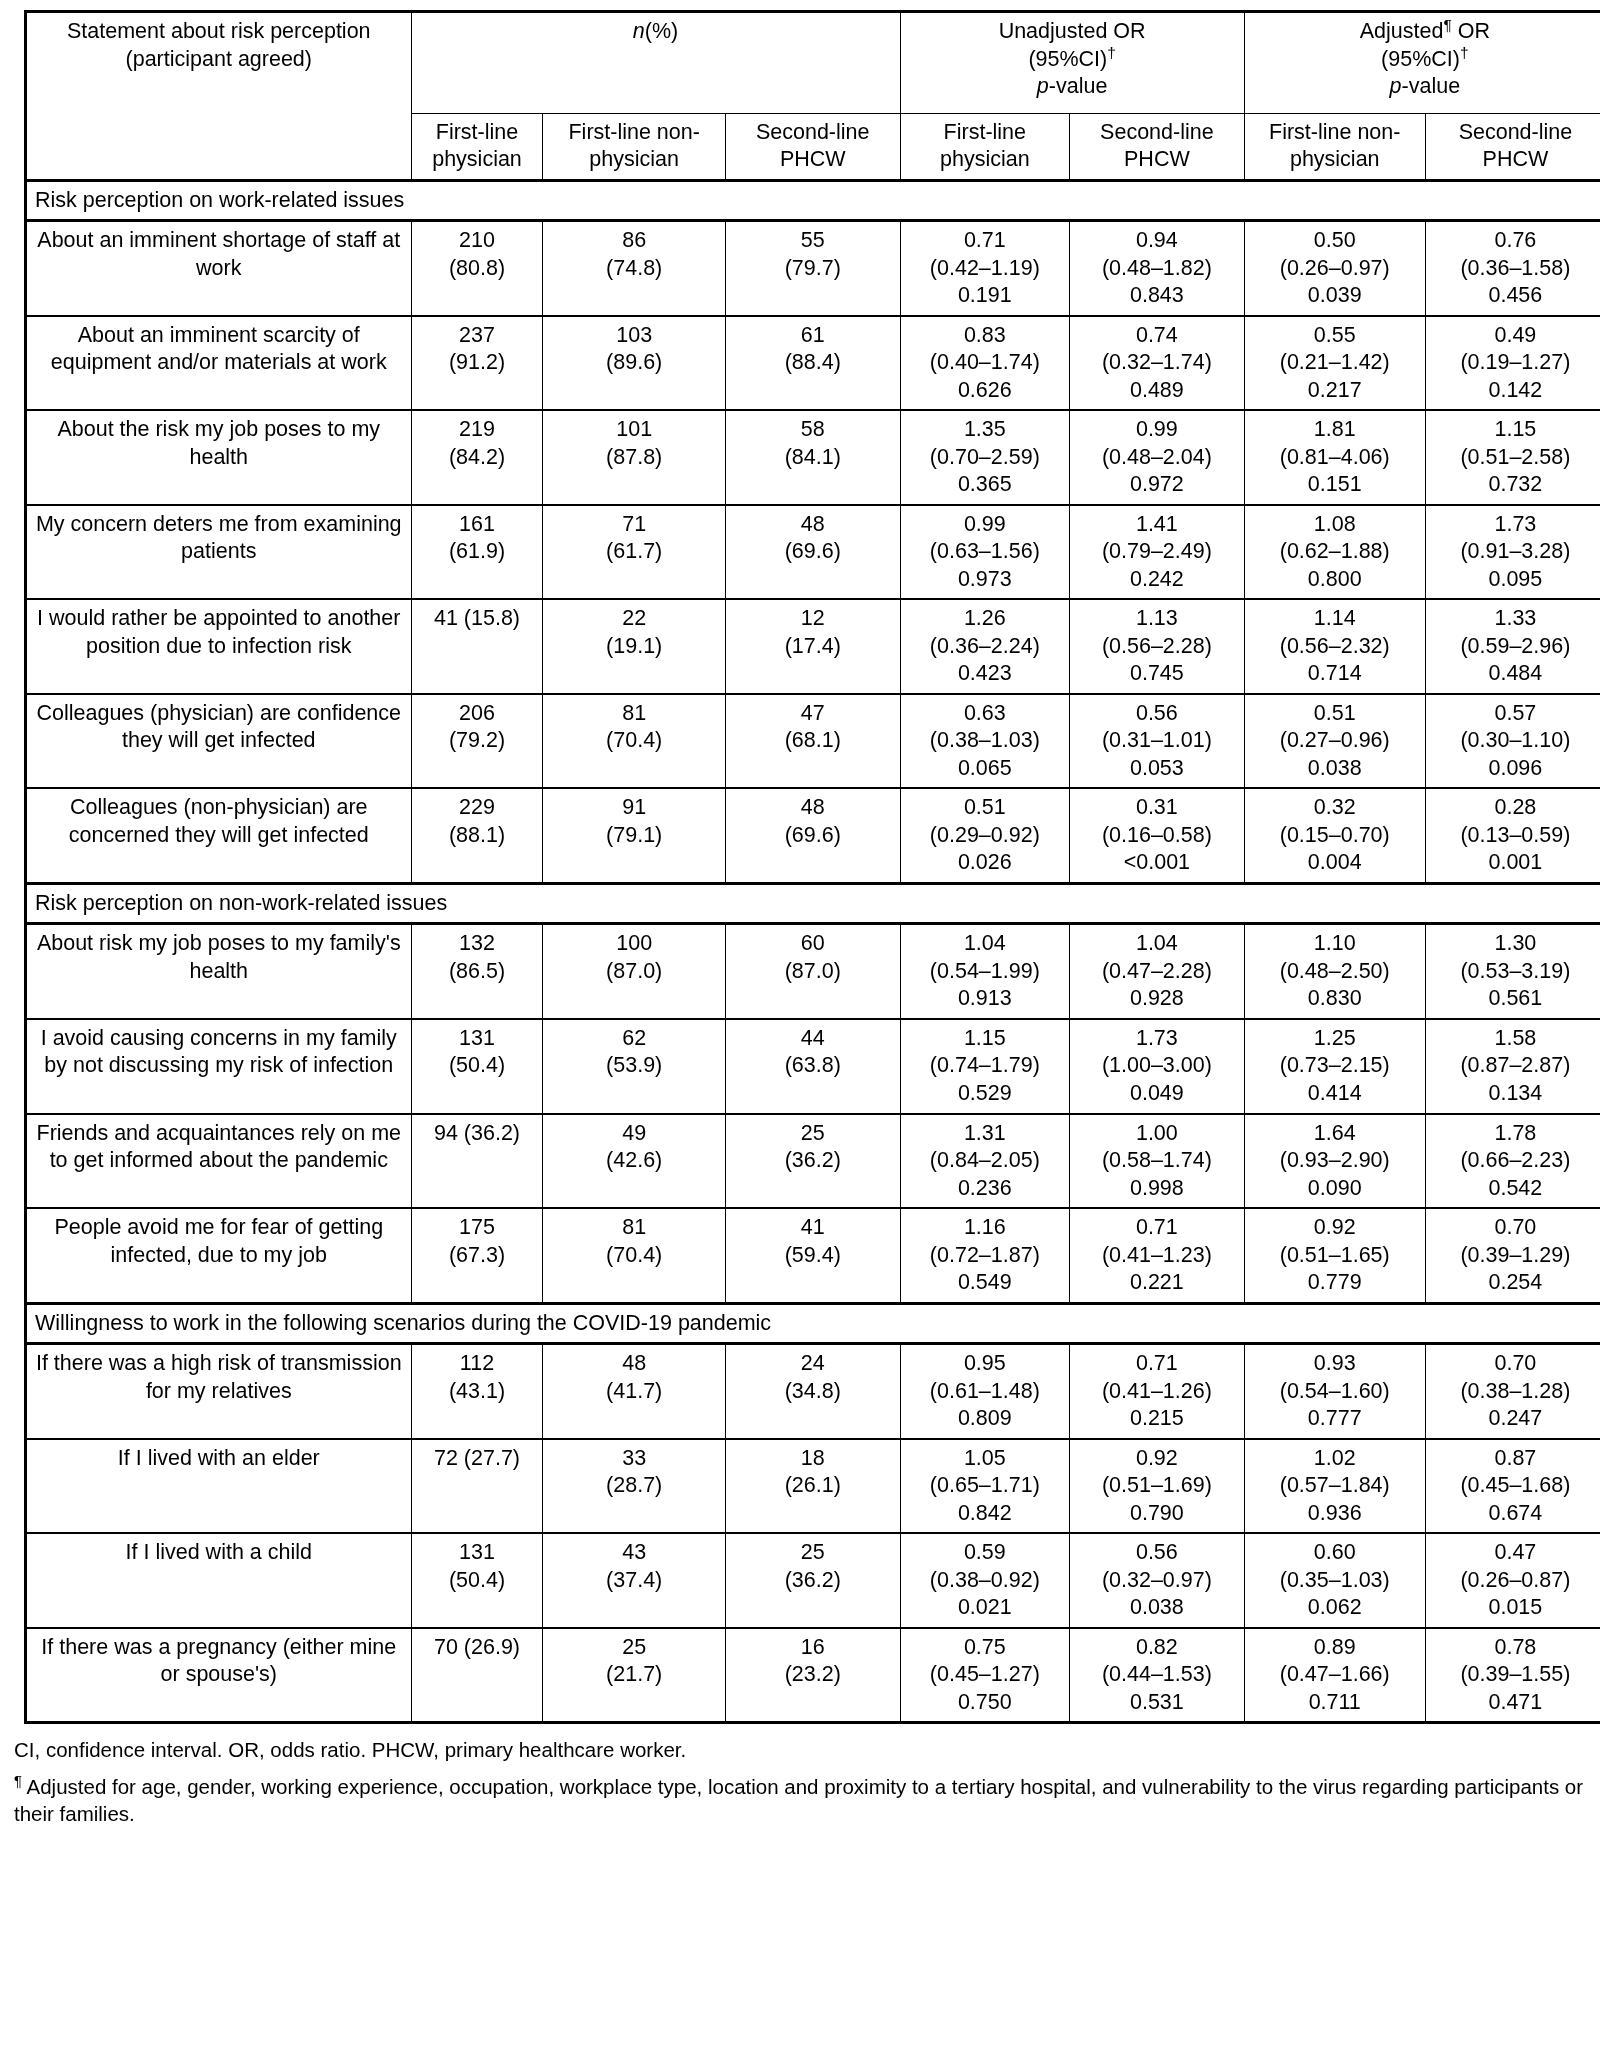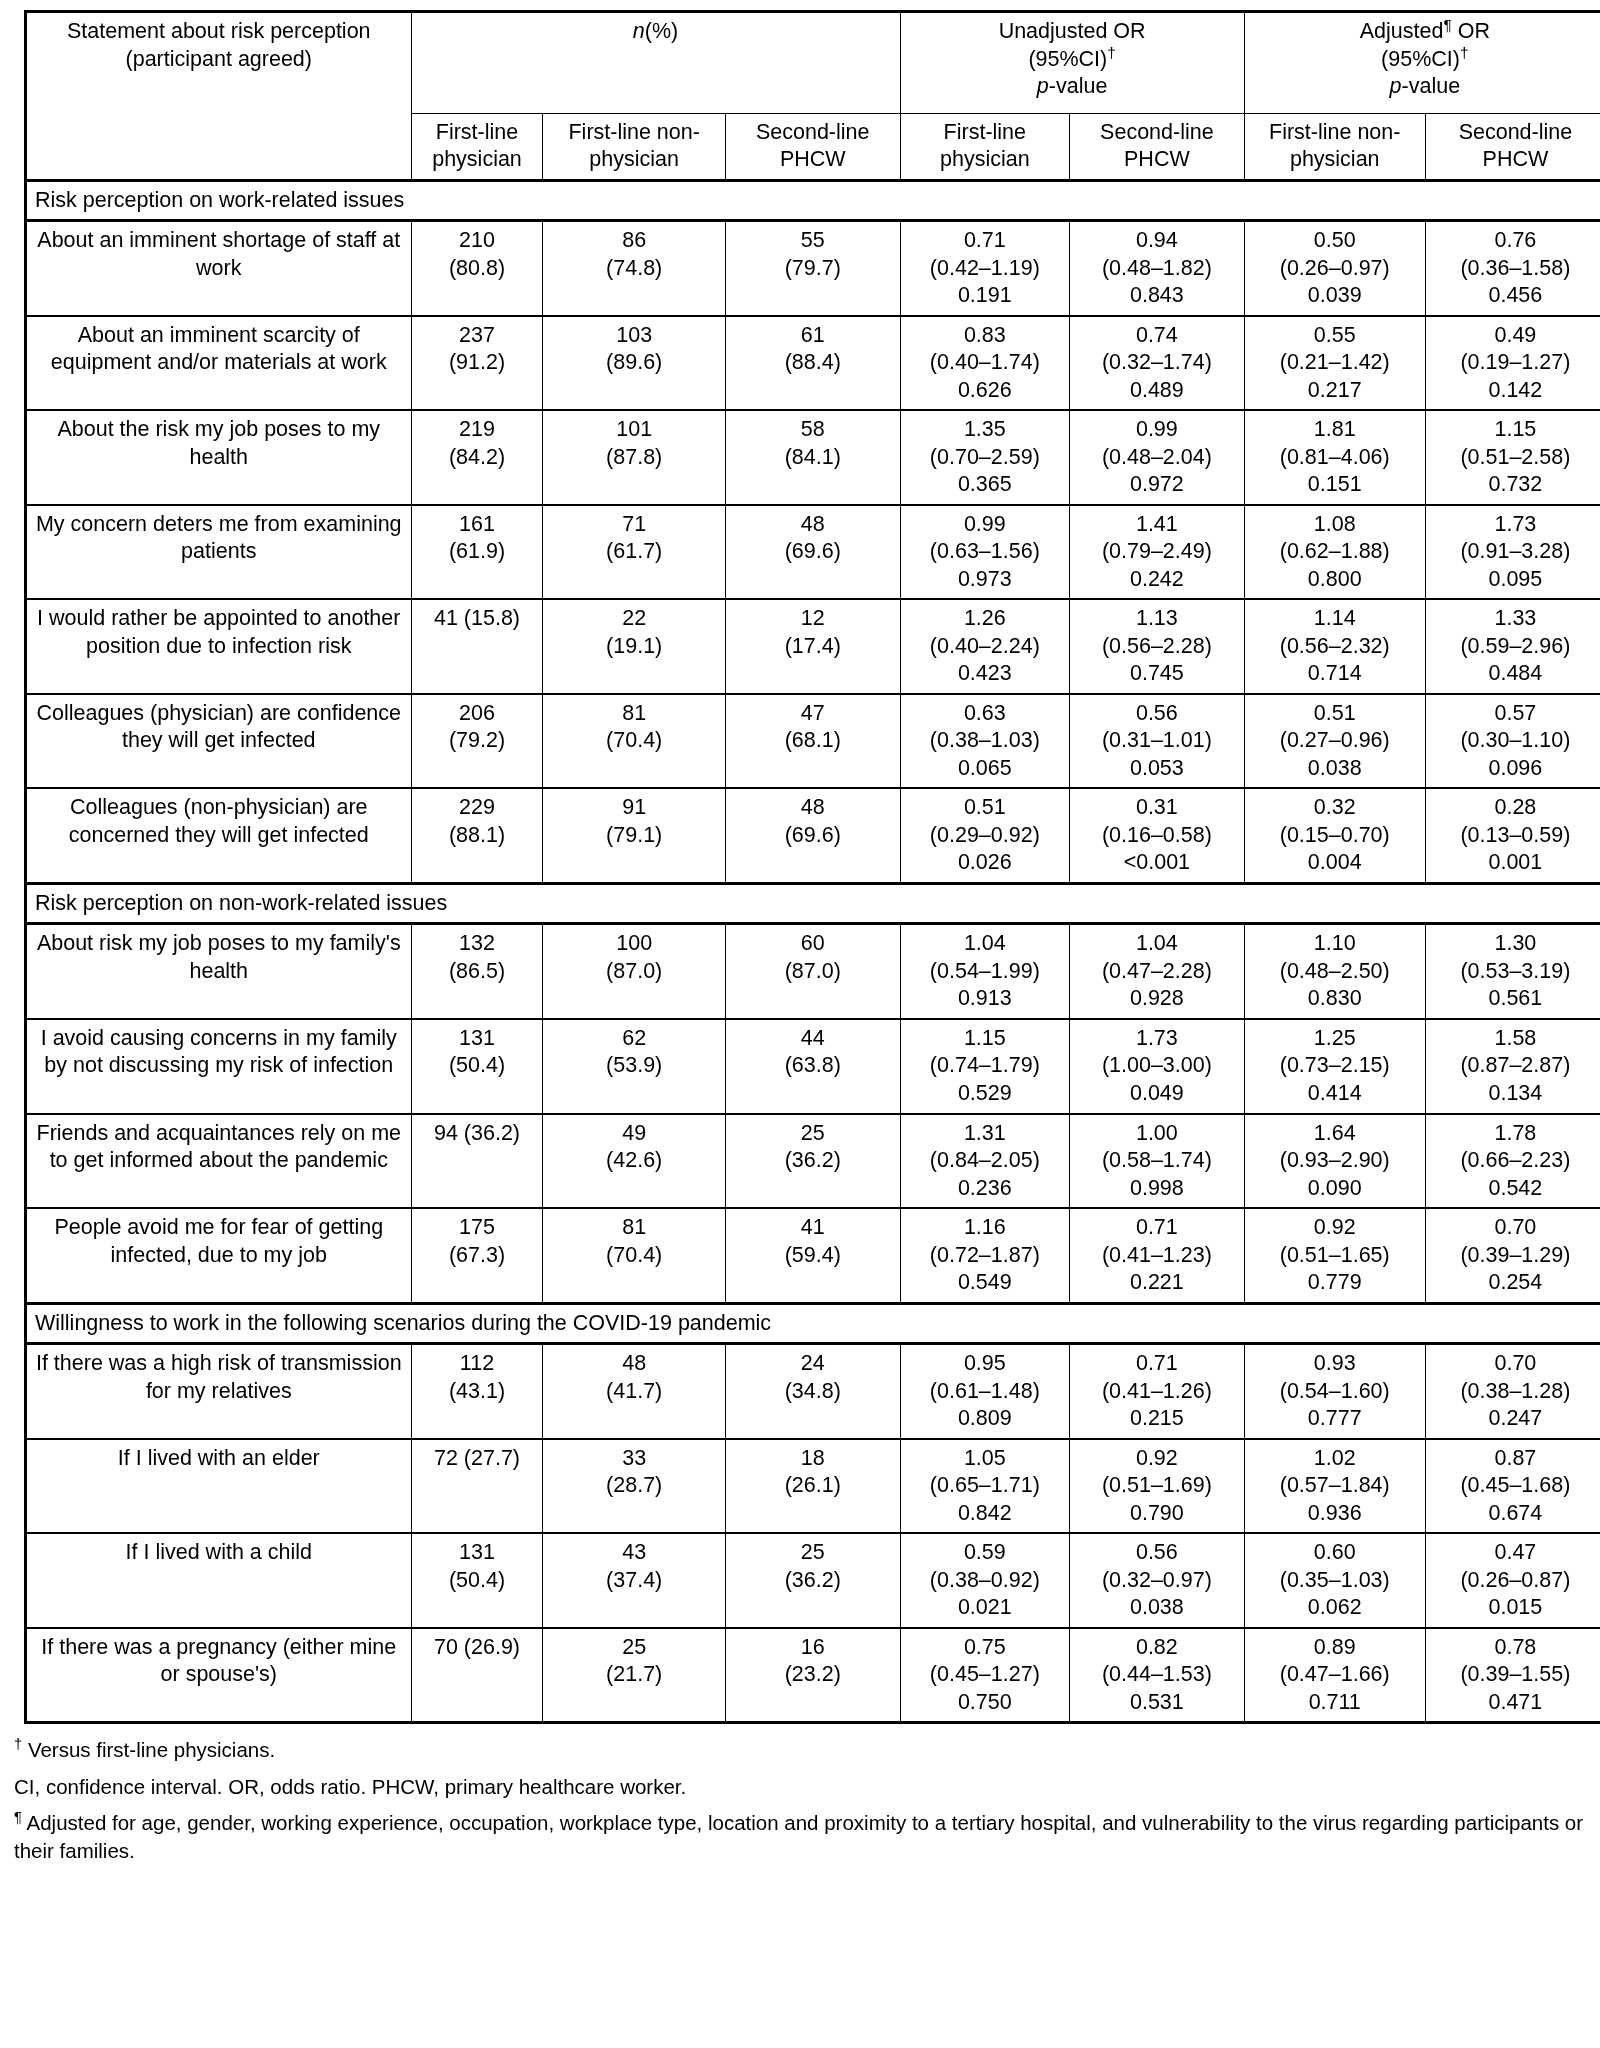--- a/index.html
+++ b/index.html
@@ -284,21 +284,21 @@
           <td class="cell">
             <span class="ln">22</span>
             <span class="ln">(19.1)</span>
           </td>
           <td class="cell">
             <span class="ln">12</span>
             <span class="ln">(17.4)</span>
           </td>
           <td class="cell">
             <span class="ln">1.26</span>
-            <span class="ln">(0.40–2.24)</span>
+            <span class="ln">(0.36–2.24)</span>
             <span class="ln">0.423</span>
           </td>
           <td class="cell">
             <span class="ln">1.13</span>
             <span class="ln">(0.56–2.28)</span>
             <span class="ln">0.745</span>
           </td>
           <td class="cell">
             <span class="ln">1.14</span>
             <span class="ln">(0.56–2.32)</span>
@@ -660,17 +660,16 @@
           <td class="cell">
             <span class="ln">0.78</span>
             <span class="ln">(0.39–1.55)</span>
             <span class="ln">0.471</span>
           </td>
         </tr>
       </tbody>
   </table>
 
   <div class="notes" id="notes">
-      <p><span class="marker">†</span><span> Versus first-line physicians.</span></p>
       <p><span>CI, confidence interval. OR, odds ratio. PHCW, primary healthcare worker.</span></p>
       <p><span class="marker">¶</span><span> Adjusted for age, gender, working experience, occupation, workplace type, location and proximity to a tertiary hospital, and vulnerability to the virus regarding participants or their families.</span></p>
     </div>
 </div>
 
 </body></html>

